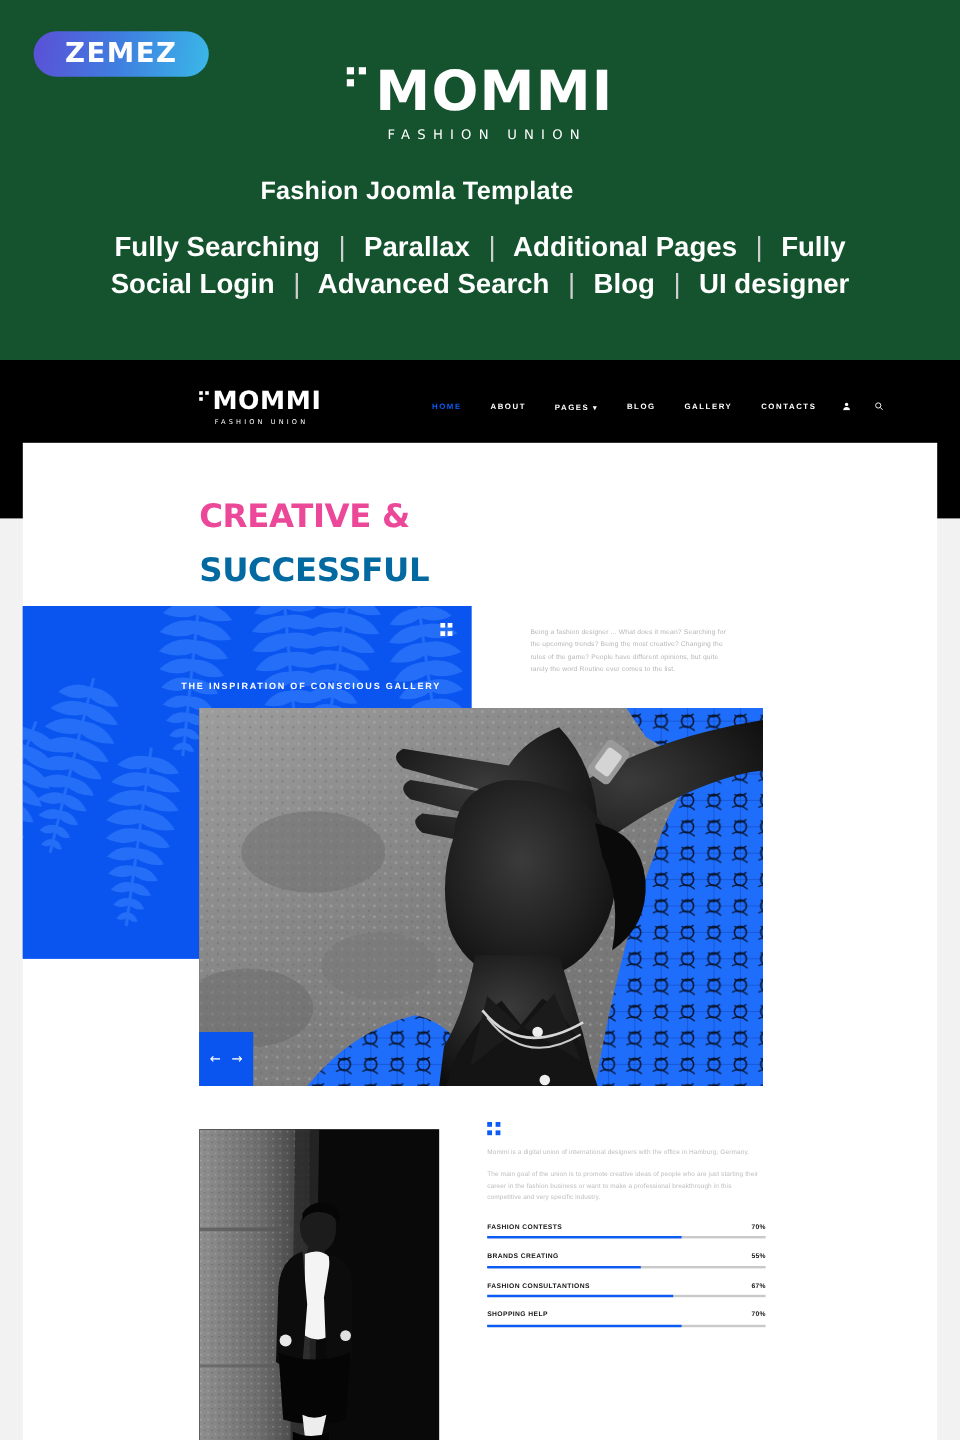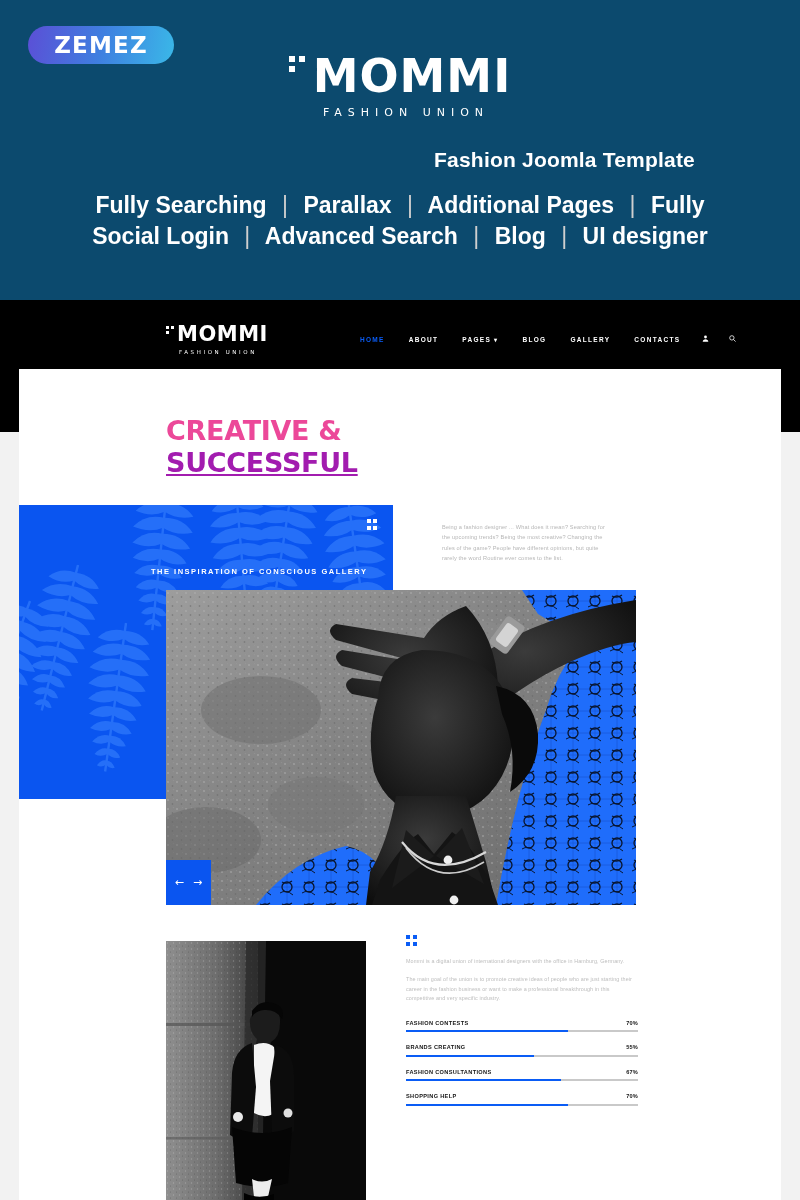--- a/index.html
+++ b/index.html
@@ -10,21 +10,21 @@
     background: #000000;
     font-family: "Liberation Sans", sans-serif;
     overflow: hidden;
   }
 
   
   .promo {
     position: relative;
     width: 800px;
     height: 300px;
-    background: #0c4a6e;
+    background: #14532d;
   }
 
   .zemez-badge {
     position: absolute;
     left: 28px;
     top: 26px;
     width: 146px;
     height: 38px;
     border-radius: 19px;
     background: linear-gradient(100deg, #5b4fd6 0%, #3f7fe0 50%, #3ab8e8 100%);
@@ -78,21 +78,21 @@
     letter-spacing: 6px;
     margin-top: 6px;
     margin-left: 12px;
     font-family: "DejaVu Sans", sans-serif;
   }
 
   .promo-tagline {
     position: absolute;
     top: 148px;
     width: 695px;
-    text-align: right;
+    text-align: center;
     color: #ffffff;
     font-size: 21px;
     font-weight: bold;
     letter-spacing: 0.2px;
   }
 
   .promo-features {
     position: absolute;
     top: 190px;
     width: 800px;
@@ -212,21 +212,21 @@
     position: absolute;
     left: 147px;
     top: 48px;
     font-size: 27px;
     font-weight: bold;
     line-height: 27px;
     letter-spacing: -0.3px;
     font-family: "DejaVu Sans", sans-serif;
   }
   .hero-heading .l1 { color: #ec4899; display: block; }
-  .hero-heading .l2 { color: #a21caf; display: block; margin-top: 5px; text-decoration: underline; }
+  .hero-heading .l2 { color: #0369a1; display: block; margin-top: 18px; }
 
   
   .fern-panel {
     position: absolute;
     left: -1px;
     top: 136px;
     width: 375px;
     height: 294px;
     background: #0a55f0;
     overflow: hidden;

